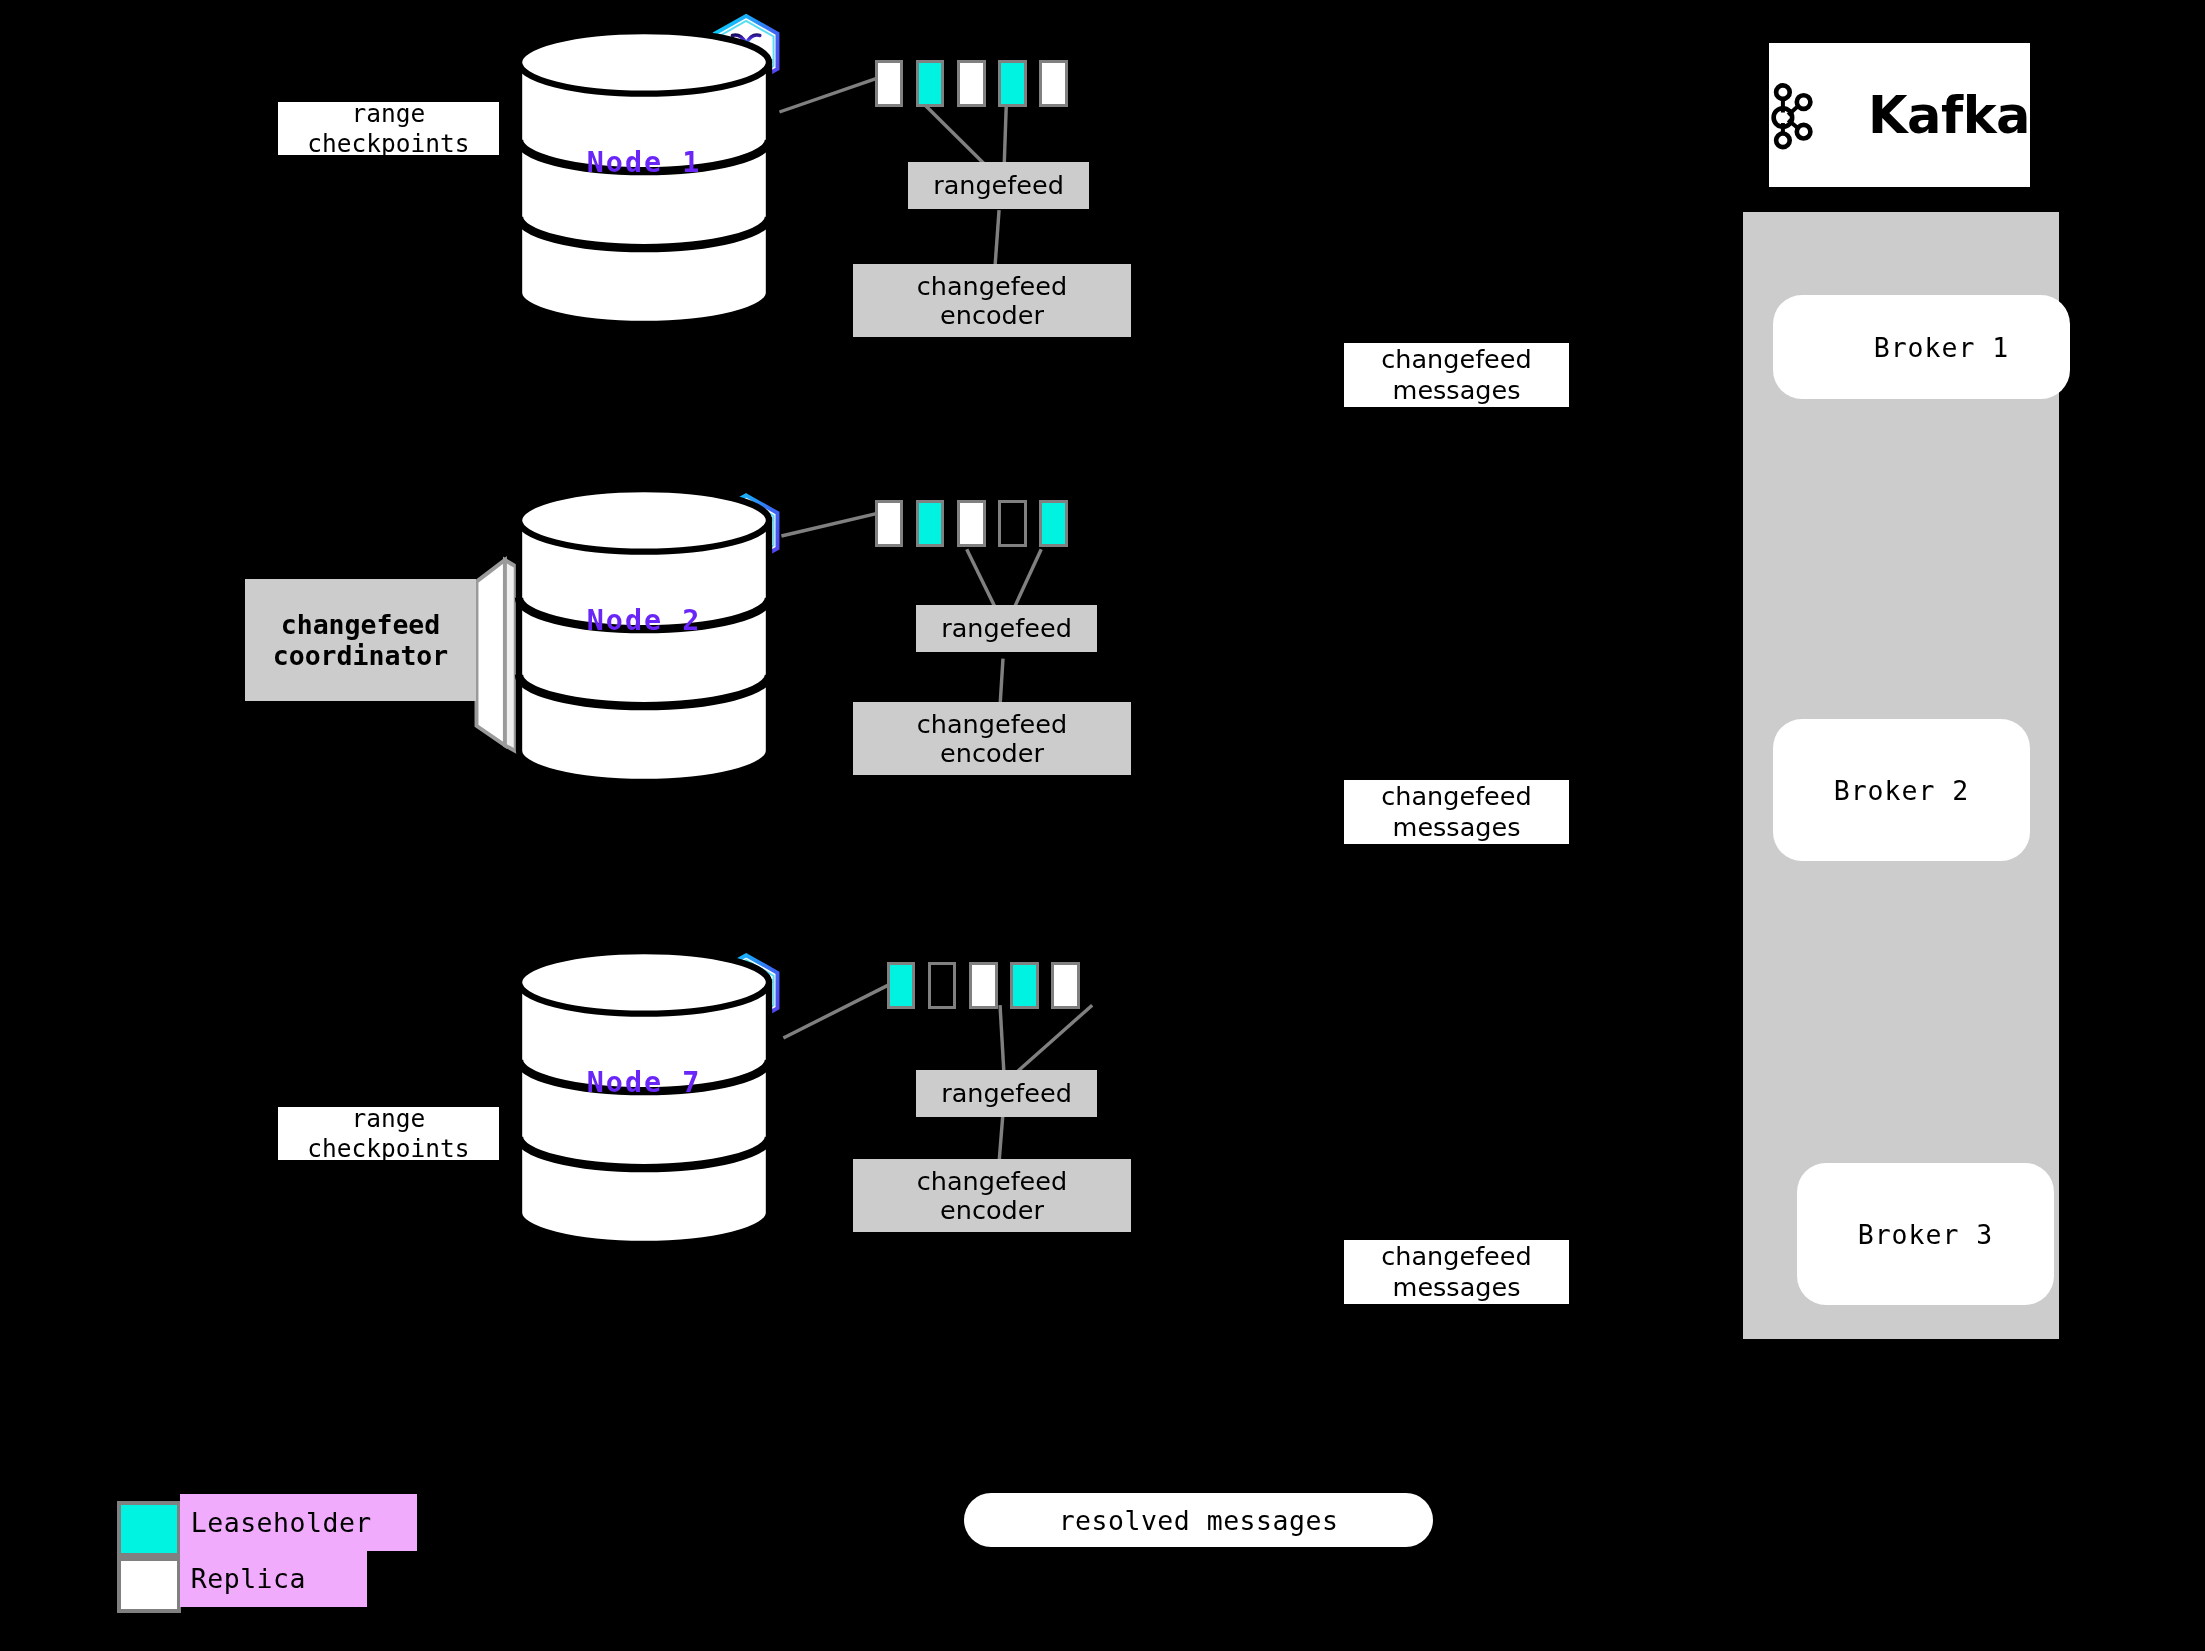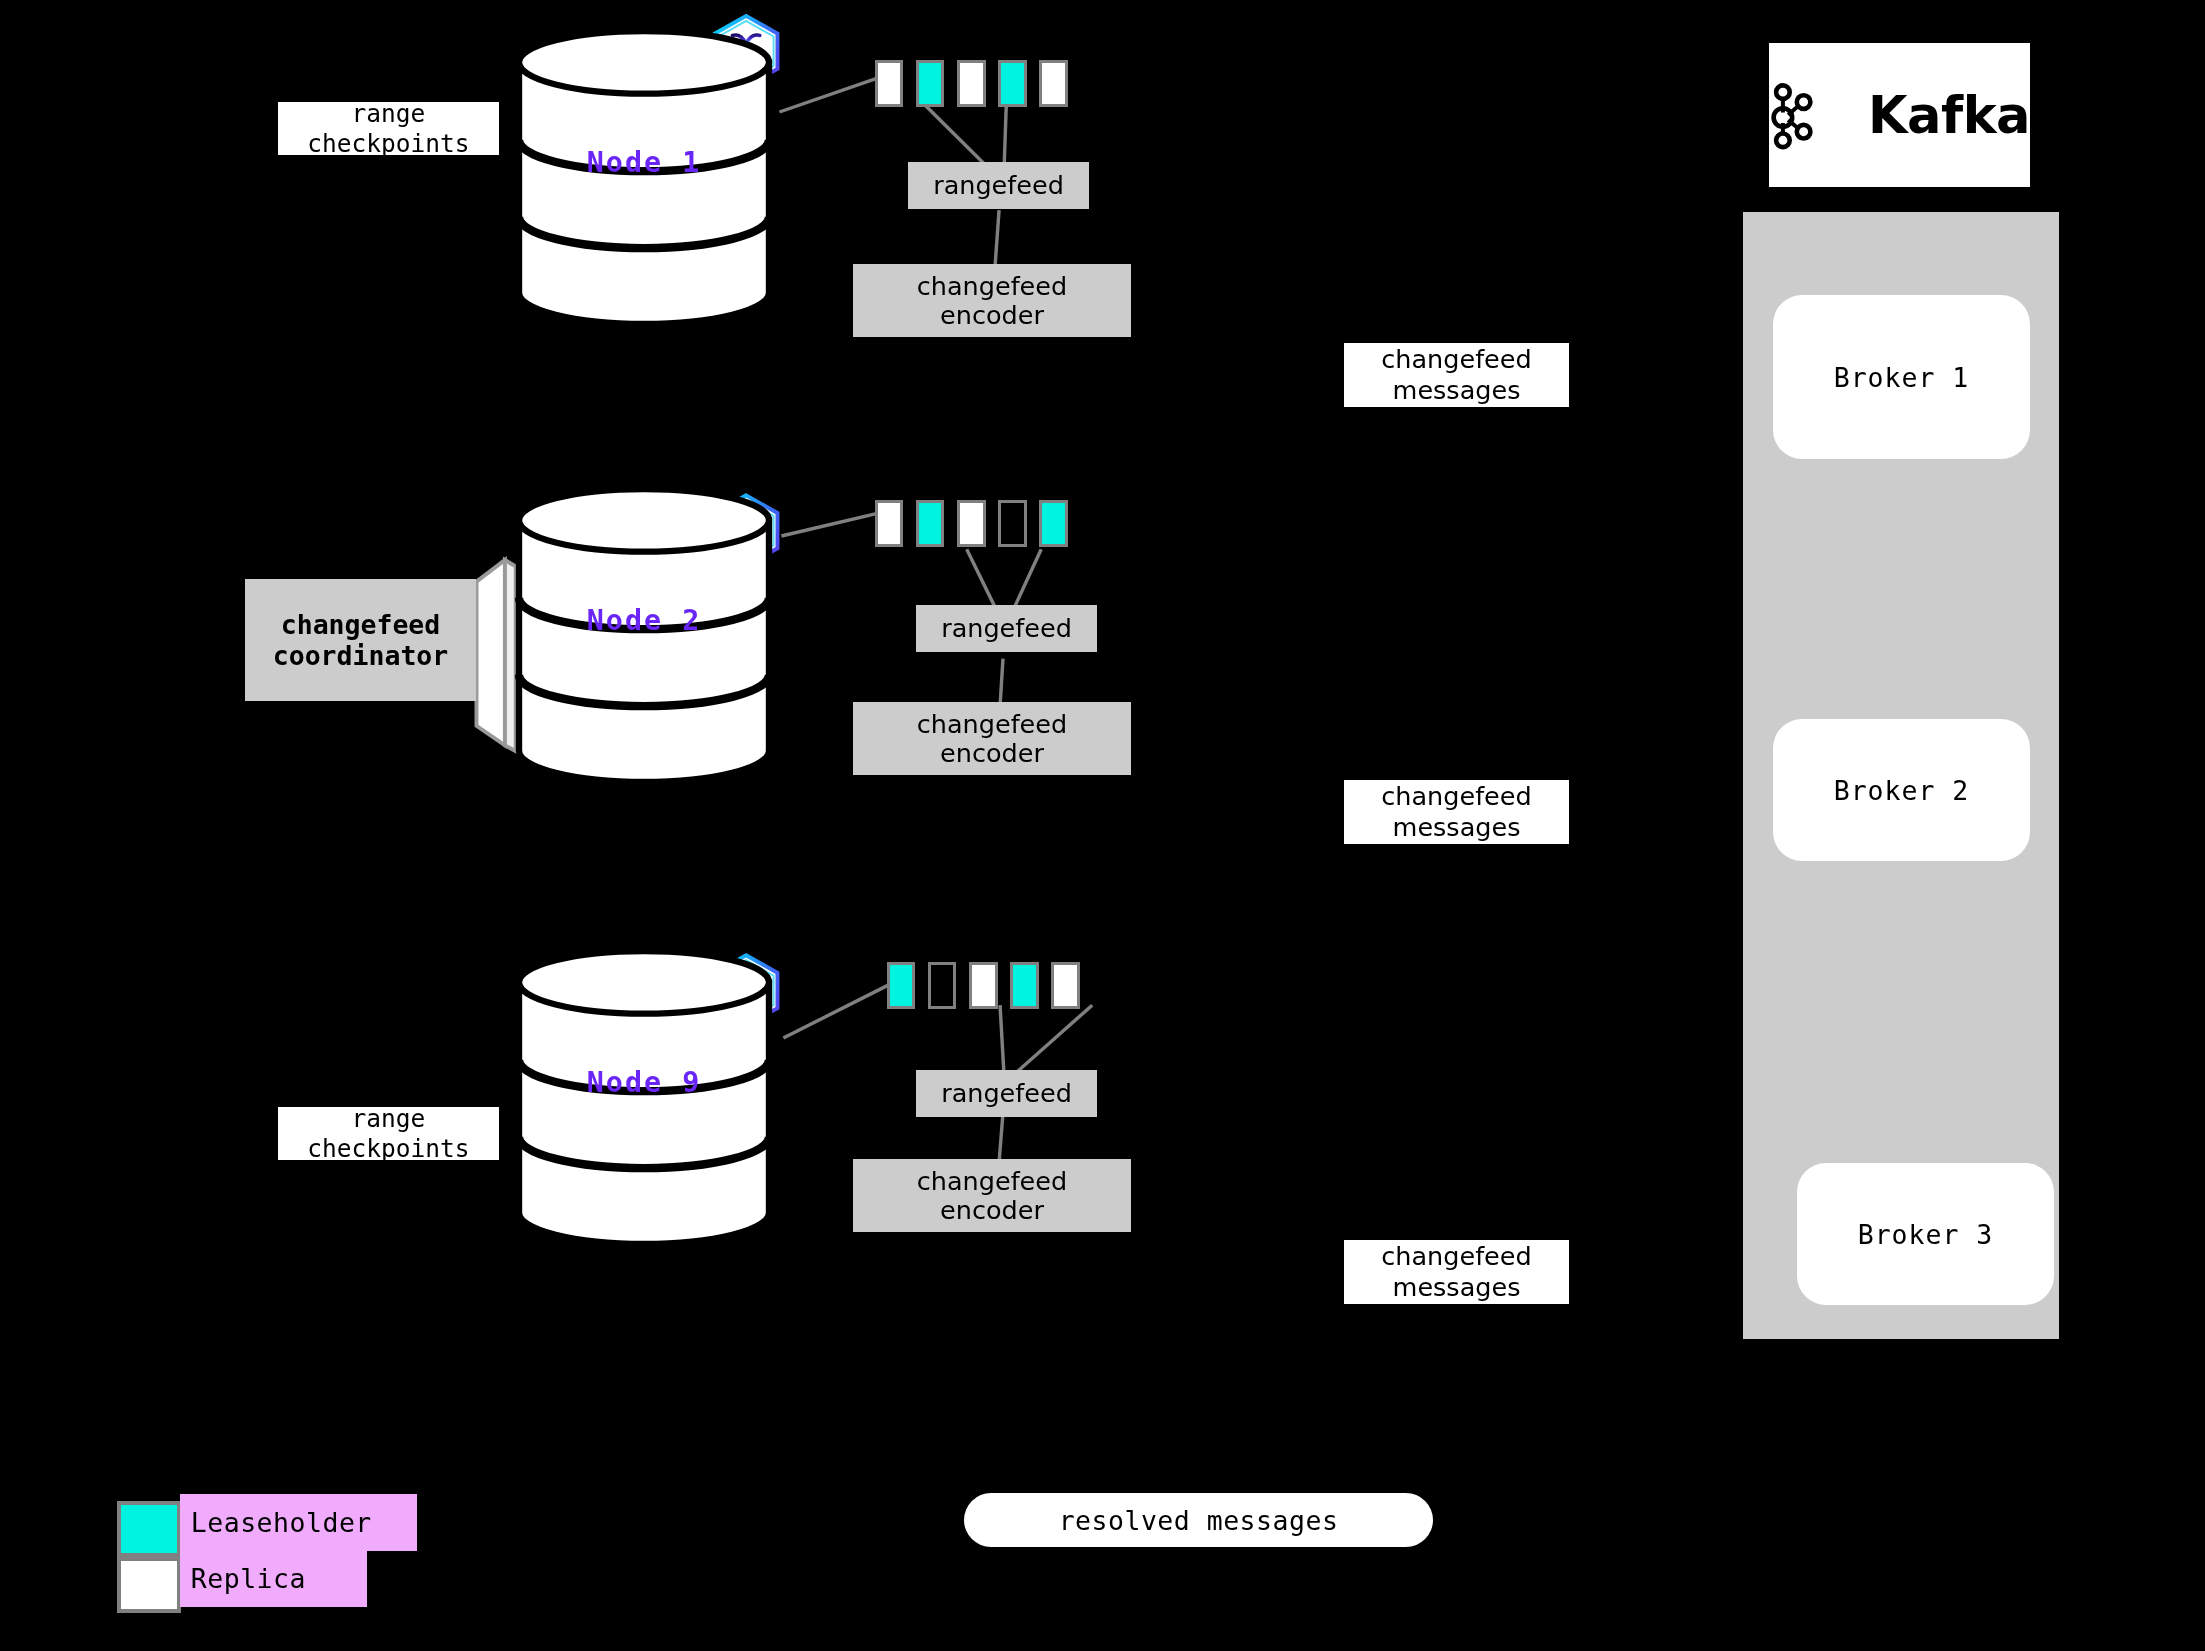--- a/index.html
+++ b/index.html
@@ -319,21 +319,21 @@
   <div class="wbox" style="left:1344px; top:780px; width:225px; height:64px;">changefeed
 messages</div>
 
   <div class="cylinder" style="left:514px; top:948px; width:260px; height:299px;">
     <svg class="cyl-svg" width="260" height="299" viewBox="0 0 530 610">
       <path d="M10,70 L10,540 A255,64 0 0 0 520,540 L520,70 Z" fill="#FFFFFF" stroke="#000000" stroke-width="13"></path>
       <ellipse cx="265" cy="70" rx="255" ry="64" fill="#FFFFFF" stroke="#000000" stroke-width="13"></ellipse>
       <path d="M10,228 A255,64 0 0 0 520,228" fill="none" stroke="#000000" stroke-width="17"></path>
       <path d="M10,385 A255,64 0 0 0 520,385" fill="none" stroke="#000000" stroke-width="17"></path>
     </svg>
-    <div class="node-label" style="top:118px;">Node 9</div>
+    <div class="node-label" style="top:118px;">Node 7</div>
   </div>
 
   <div class="wbox mono" style="left:278px; top:1107px; width:221px; height:53px;">range
 checkpoints</div>
 
   <div class="replica-row" style="left:887px; top:962px;">
     <div class="replica leaseholder"></div>
     <div class="replica empty"></div>
     <div class="replica"></div>
     <div class="replica leaseholder"></div>
@@ -361,21 +361,21 @@
         <circle cx="45" cy="112" r="30"></circle>
         <circle cx="45" cy="186" r="22"></circle>
         <circle cx="112" cy="62" r="22"></circle>
         <circle cx="112" cy="158" r="22"></circle>
       </g>
     </svg>
     <span class="kafka-word">Kafka</span>
   </div>
 
   <div class="kafka-panel" style="left:1743px; top:212px; width:316px; height:1127px;">
-    <div class="broker" style="left:30px; top:83px; width:257px; height:164px;">Broker 1</div>
+    <div class="broker" style="left:30px; top:83px; width:257px; height:104px;padding-left:40px;">Broker 1</div>
     <div class="broker" style="left:30px; top:507px; width:257px; height:142px;">Broker 2</div>
     <div class="broker" style="left:30px; top:951px; width:257px; height:142px;margin-left:24px;">Broker 3</div>
   </div>
 
   <div class="pill" style="left:964px; top:1457px; width:469px; height:54px;margin-top:36px;">resolved messages</div>
 
   <div>
     <div class="legend-swatch lease" style="left:117px; top:1501px;"></div>
     <div class="legend-label" style="left:180px; top:1494px; width:226px; height:57px;">Leaseholder</div>
 

